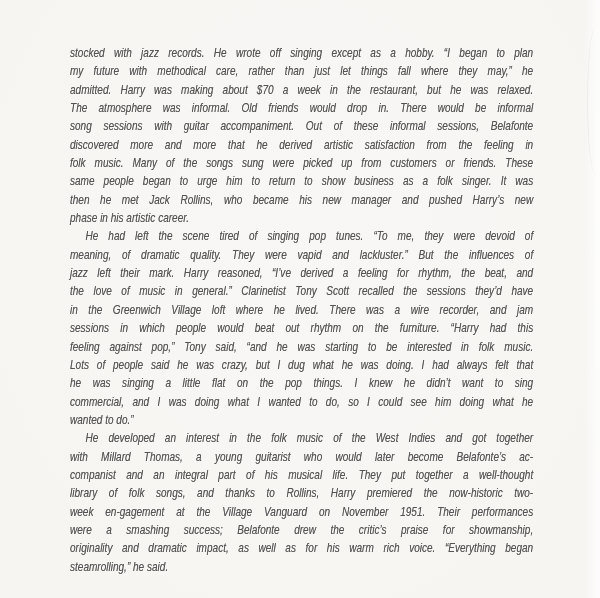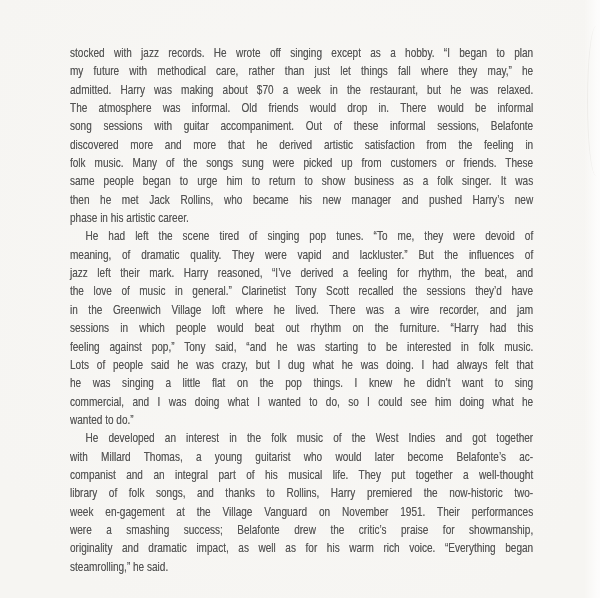--- a/index.html
+++ b/index.html
@@ -11,20 +11,21 @@
     padding: 0;
     width: 600px;
     height: 598px;
     overflow: hidden;
     background: var(--bg);
   }
   .page {
     position: absolute;
     inset: 0;
     background: radial-gradient(ellipse at 50% 40%, #f8f7f5 0%, var(--bg) 85%);
+    font-style: italic;
   }
   .text-block {
     position: absolute;
     left: 70px;
     top: 44px;
     width: 600px;                 
     transform: scaleX(0.772);     
     transform-origin: 0 0;
     font-family: "Liberation Sans", "DejaVu Sans", sans-serif;
     font-size: 13px;

